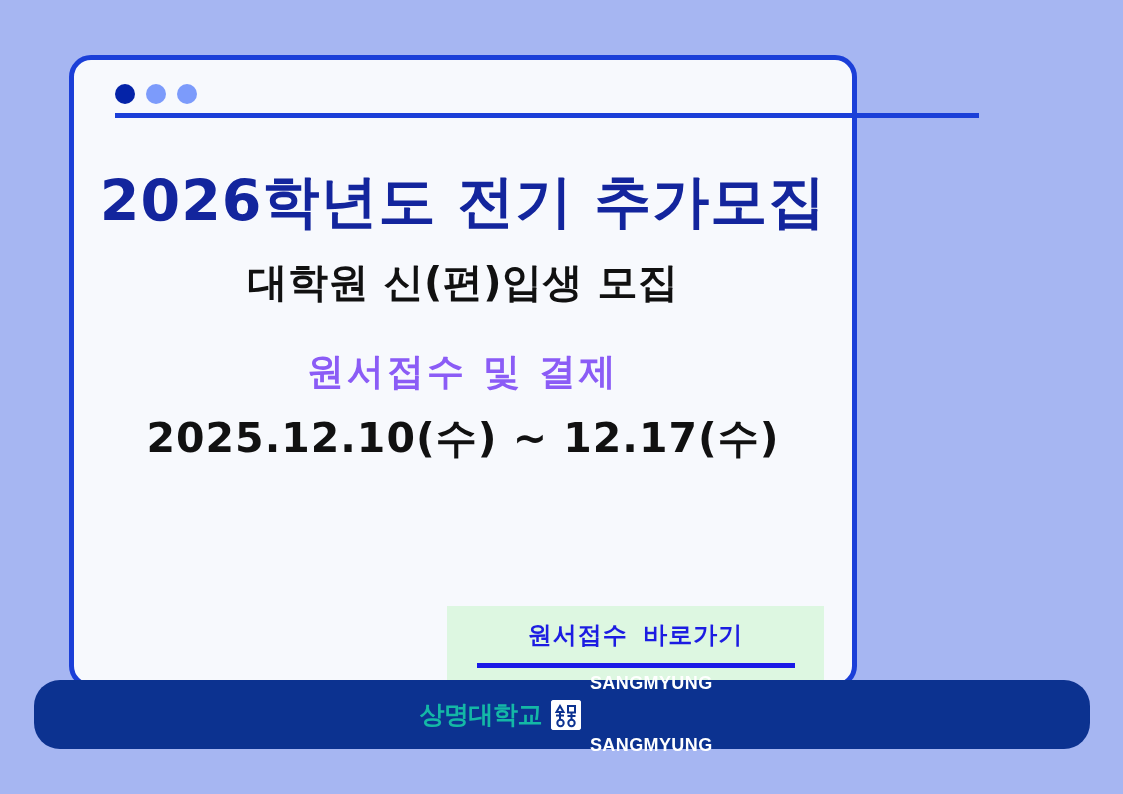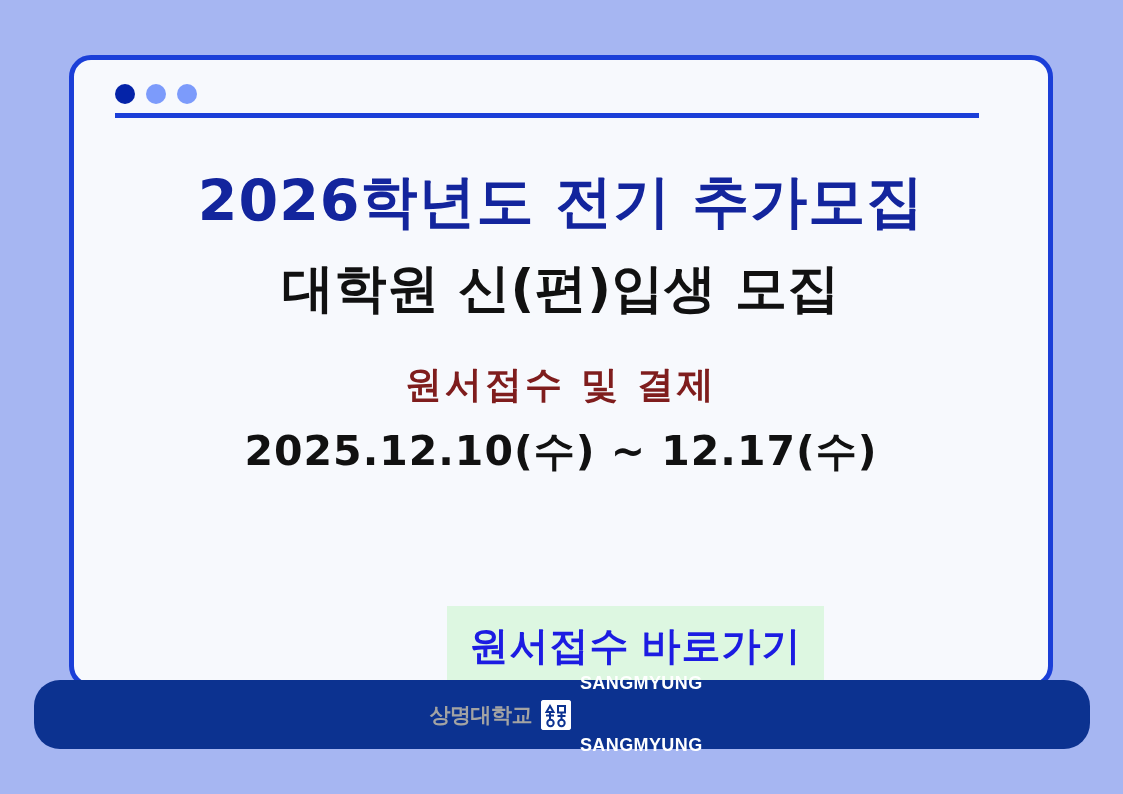--- a/index.html
+++ b/index.html
@@ -20,21 +20,21 @@
     position: relative;
     width: 1123px;
     height: 794px;
   }
 
   
   .card {
     position: absolute;
     left: 69px;
     top: 55px;
-    width: 984px;
+    width: 788px;
     height: 633px;
     box-sizing: border-box;
     background: #f7f9fd;
     border: 5px solid #1b3fd8;
     border-radius: 22px;
   }
 
   .dots {
     position: absolute;
     left: 41px;
@@ -75,34 +75,34 @@
     font-weight: 700;
     letter-spacing: 1px;
     color: #13259d;
     line-height: 1.1;
     margin: 0;
     white-space: pre;
   }
 
   .title-sub {
     font-family: "DejaVu Sans", "Liberation Sans", sans-serif;
-    font-size: 52px;
+    font-size: 40px;
     font-weight: 700;
     color: #111111;
     line-height: 1.15;
     margin: 26px 0 0 0;
     letter-spacing: 0.5px;
     white-space: pre;
   }
 
   .headline-red {
     font-family: "DejaVu Sans", "Liberation Sans", sans-serif;
     font-size: 37px;
     font-weight: 700;
-    color: #7f1d1d;
+    color: #8b5cf6;
     letter-spacing: 3px;
     margin: 42px 0 0 0;
     white-space: pre;
   }
 
   .date-line {
     font-family: "DejaVu Sans", "Liberation Sans", sans-serif;
     font-size: 41px;
     font-weight: 700;
     color: #111111;
@@ -118,22 +118,22 @@
     top: 546px;
     width: 377px;
     height: 78px;
     background: #ddf7e1;
     display: flex;
     flex-direction: column;
     align-items: center;
     justify-content: flex-start;
   }
   .link-text {
-    font-family: Liberation Sans, sans-serif;
-    font-size: 39px;
+    font-family: Liberation Mono, monospace;
+    font-size: 24px;
     font-weight: 700;
     color: #1c1ce2;
     letter-spacing: 1px;
     margin-top: 13px;
     white-space: pre;
   }
   .link-underline {
     width: 318px;
     height: 5px;
     background: #1a1ae6;
@@ -153,23 +153,23 @@
     align-items: center;
     justify-content: center;
   }
 
   .logo {
     display: flex;
     align-items: center;
     gap: 9px;
   }
   .logo-ko {
-    color: #a3a3a3;
-    font-family: "DejaVu Sans", "Liberation Sans", sans-serif;
-    font-size: 21px;
+    color: #14b8a6;
+    font-family: "DejaVu Sans", "Liberation Sans", sans-serif;
+    font-size: 25px;
     font-weight: 700;
     letter-spacing: -0.5px;
     white-space: pre;
     margin-left: 8px;
   }
   .logo-mark {
     width: 30px;
     height: 30px;
     background: #ffffff;
     border-radius: 3px;

